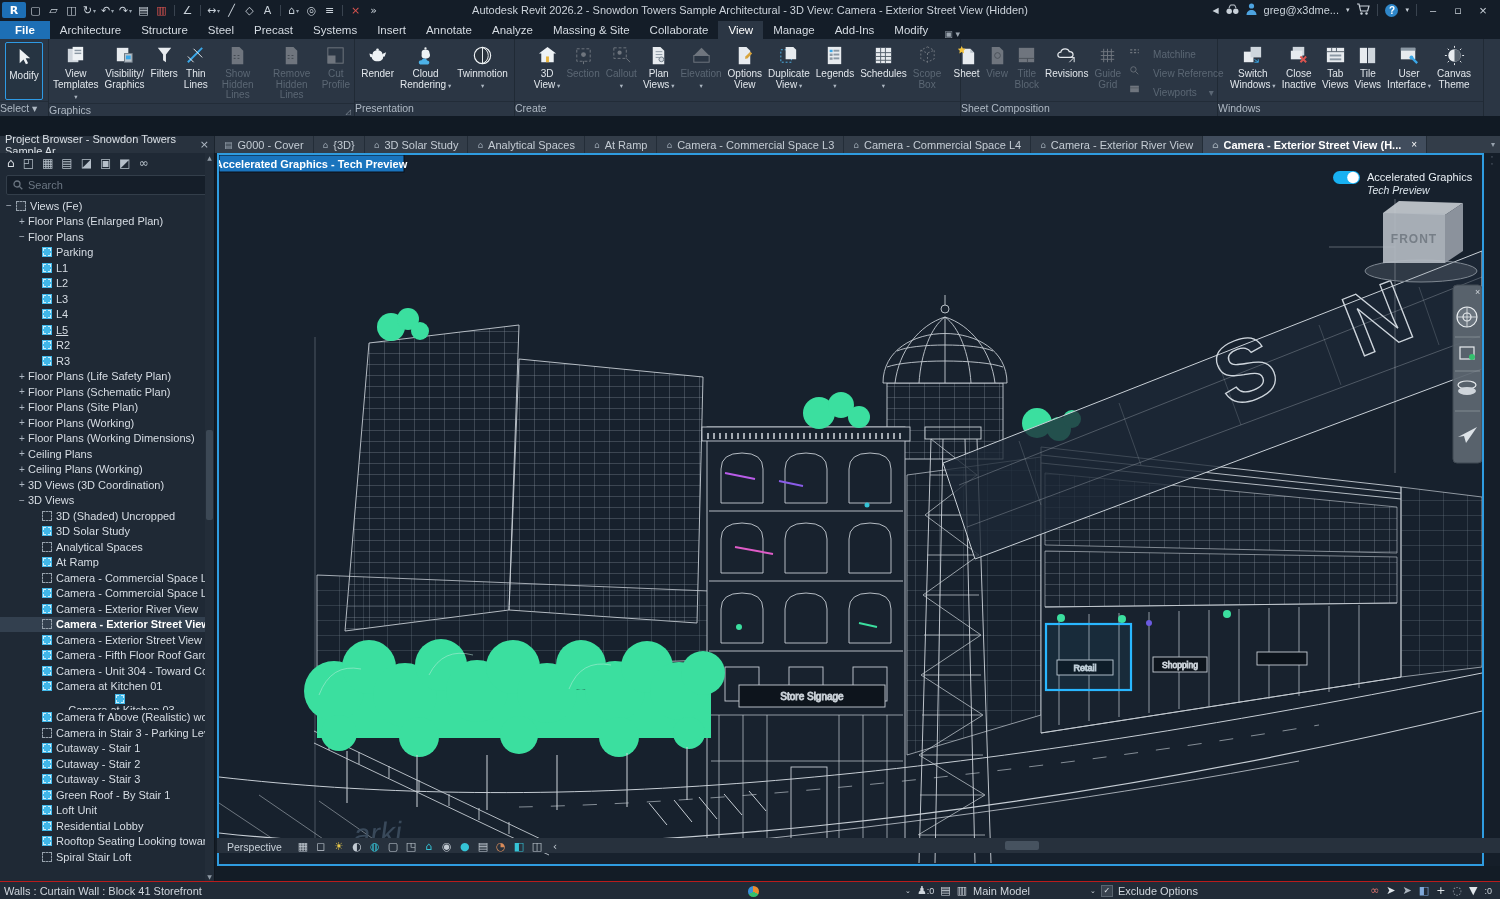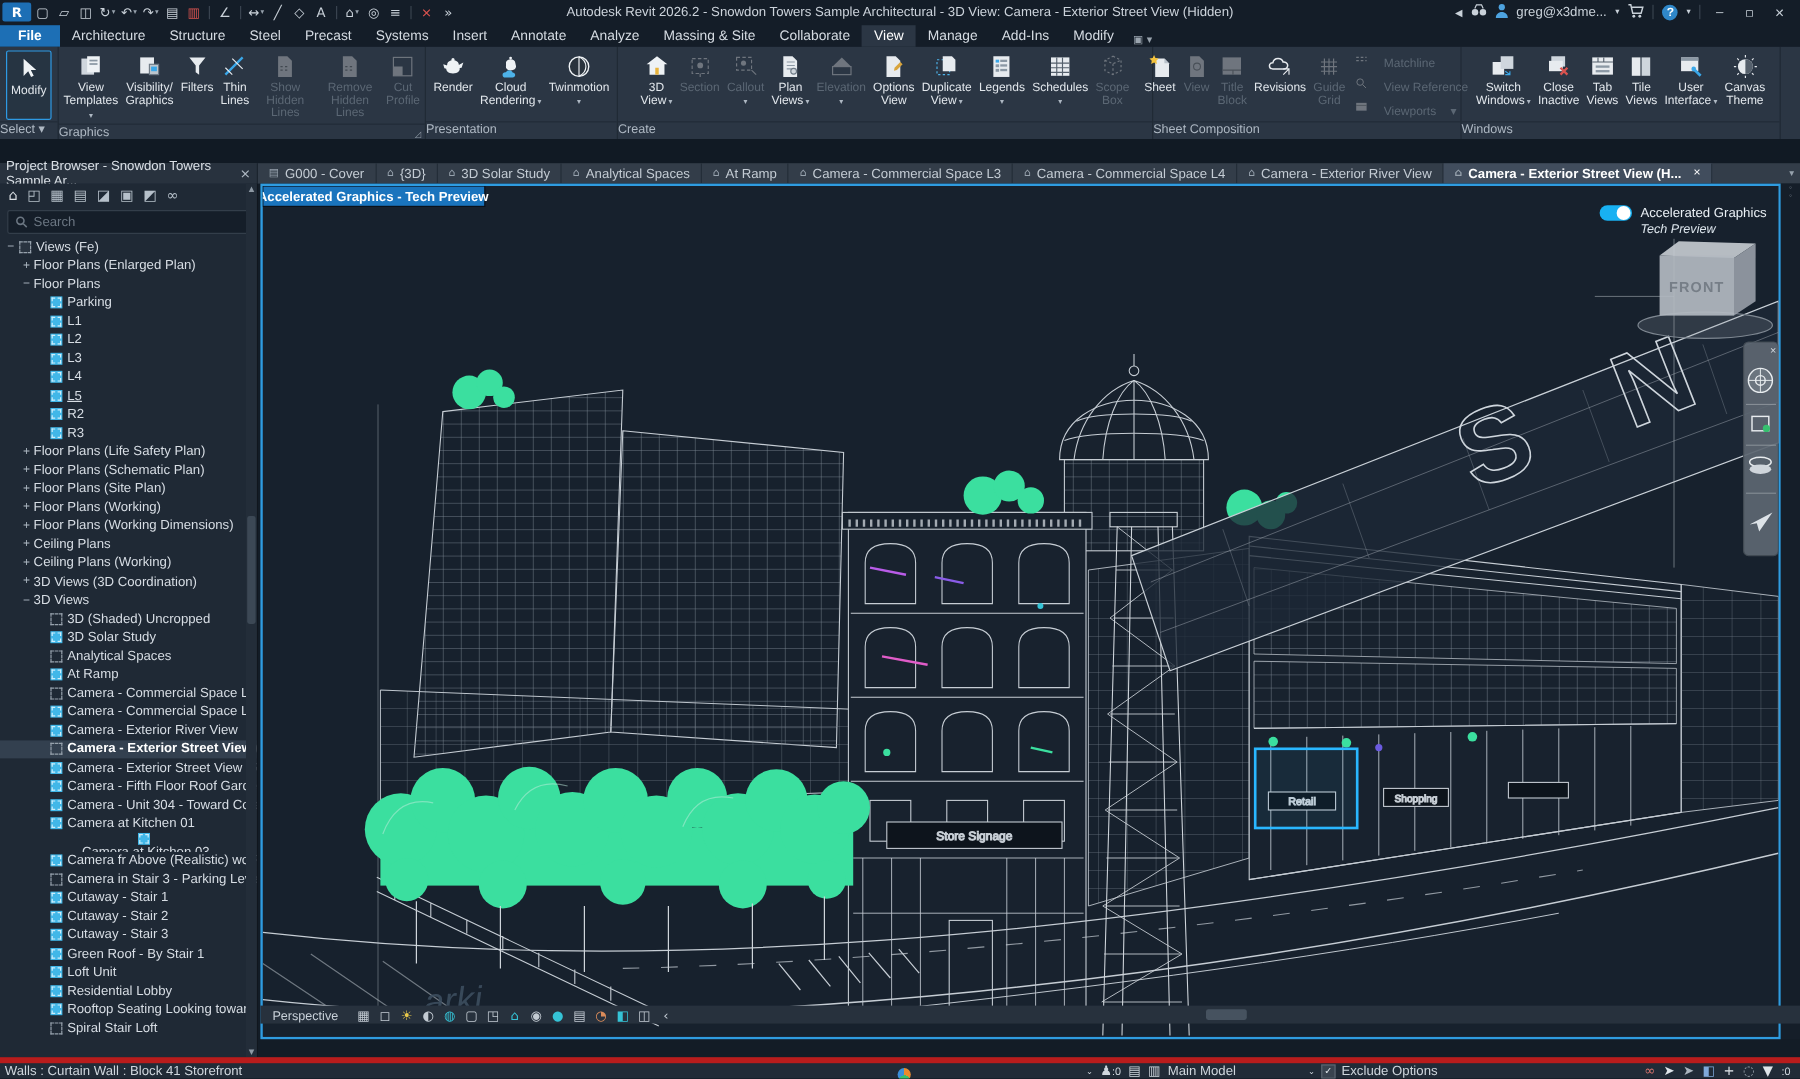--- a/index.html
+++ b/index.html
@@ -78,21 +78,21 @@
   .gutter{position:absolute;left:1484px;top:153px;width:16px;height:713px;background:#151e29;color:#6b7682;font-size:7px;text-align:center}
   svg text{font-family:"Liberation Sans","DejaVu Sans",sans-serif}
 
   
   .vcb{position:absolute;left:217px;top:838px;width:1283px;height:15px;background:#27313d;display:flex;align-items:flex-end;font-size:10.5px;color:#c9d1d9}
   .vcb-label{padding:0 12px 0 10px}
   .vcb-ico{width:18px;text-align:center;font-size:11px;color:#c2cad2;cursor:default}
   .hthumb{position:absolute;left:788px;top:3px;width:34px;height:9px;background:#46525f;border-radius:2px}
 
   
-  .statusbar{position:absolute;left:0;top:881px;right:0;height:18px;background:#212b37;border-top:5px solid #b91c1c;display:flex;align-items:center;color:#cfd6dd;box-sizing:border-box}
+  .statusbar{position:absolute;left:0;top:881px;right:0;height:18px;background:#212b37;border-top:1px solid #b91c1c;display:flex;align-items:center;color:#cfd6dd;box-sizing:border-box}
   .sb-left{padding-left:4px}
   .sb-sync{position:absolute;left:748px;top:4px;width:11px;height:11px;border-radius:50%;background:conic-gradient(#e98b2d 0 33%,#35c06e 33% 66%,#3a8fd9 66% 100%)}
   .sb-g1{position:absolute;left:905px;display:flex;align-items:center;gap:6px}
   .sb-g2{position:absolute;left:1090px;display:flex;align-items:center;gap:5px}
   .sb-g3{position:absolute;right:8px;display:flex;align-items:center;gap:7px}
   .cb{width:10px;height:10px;background:#39434f;border:1px solid #5a6570;display:inline-flex;align-items:center;justify-content:center;font-size:8px;color:#dfe5ea}
   .sb-ico{font-size:11px}
 </style>
 </head>
 <body>

